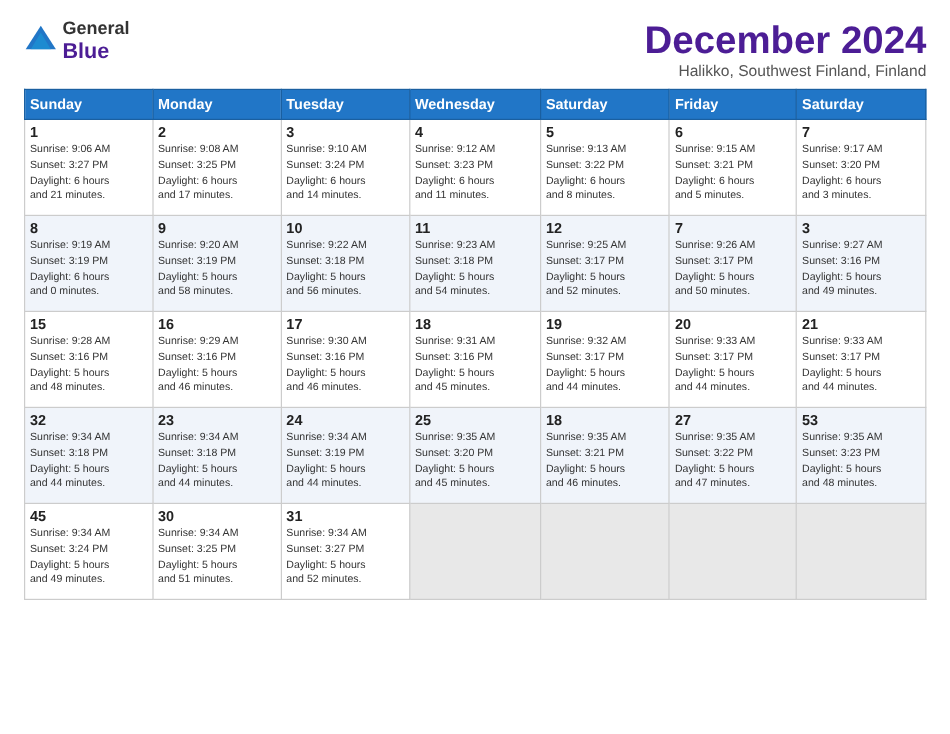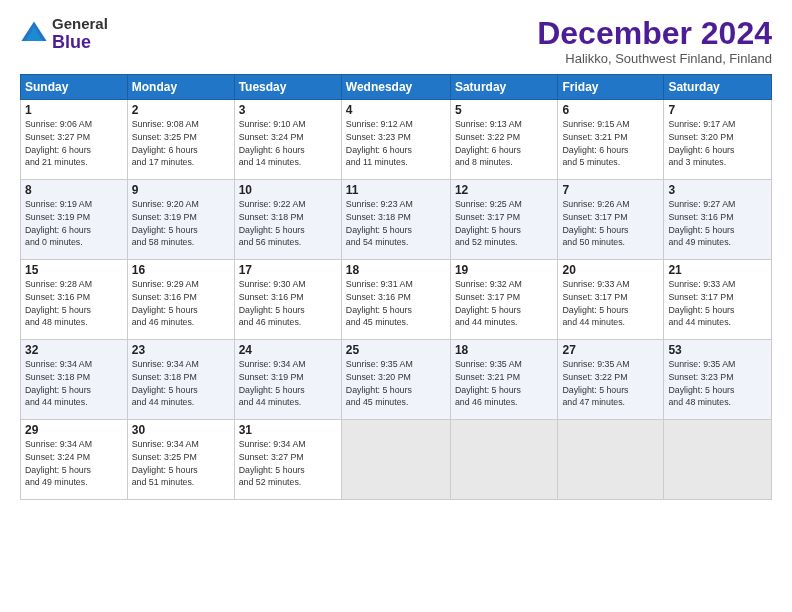--- a/index.html
+++ b/index.html
@@ -249,21 +249,21 @@
             <span class="day-num">27</span>
             <div class="day-info">Sunrise: 9:35 AM<br>Sunset: 3:22 PM<br>Daylight: 5 hours<br>and 47 minutes.</div>
           </td>
           <td>
             <span class="day-num">53</span>
             <div class="day-info">Sunrise: 9:35 AM<br>Sunset: 3:23 PM<br>Daylight: 5 hours<br>and 48 minutes.</div>
           </td>
         </tr>
         <tr>
           <td>
-            <span class="day-num">29</span>
+            <span class="day-num">45</span>
             <div class="day-info">Sunrise: 9:34 AM<br>Sunset: 3:24 PM<br>Daylight: 5 hours<br>and 49 minutes.</div>
           </td>
           <td>
             <span class="day-num">30</span>
             <div class="day-info">Sunrise: 9:34 AM<br>Sunset: 3:25 PM<br>Daylight: 5 hours<br>and 51 minutes.</div>
           </td>
           <td>
             <span class="day-num">31</span>
             <div class="day-info">Sunrise: 9:34 AM<br>Sunset: 3:27 PM<br>Daylight: 5 hours<br>and 52 minutes.</div>
           </td>

